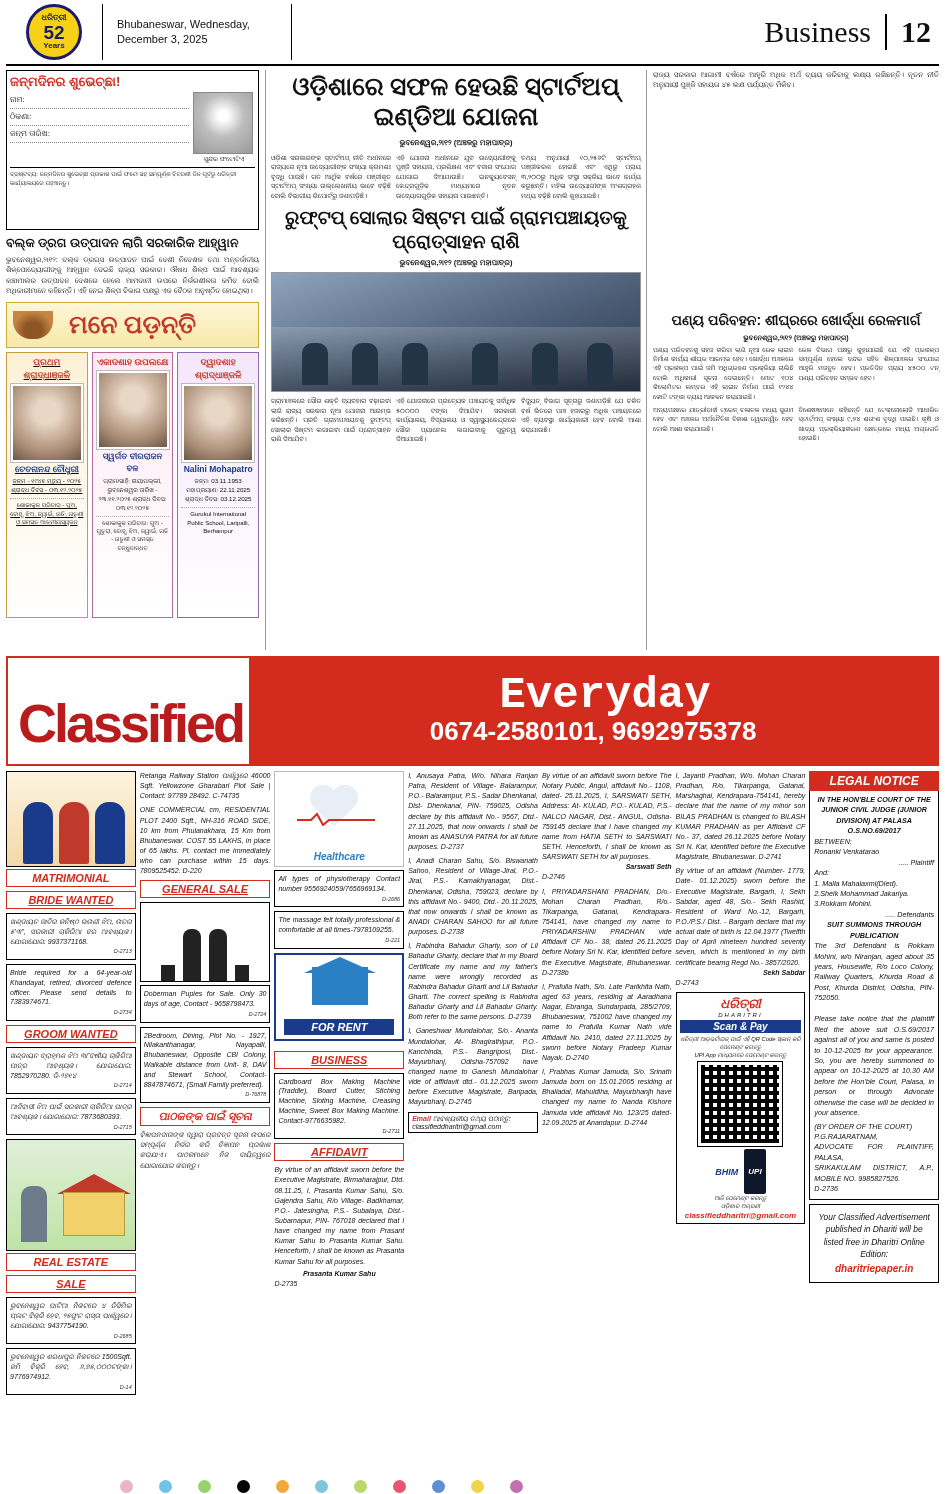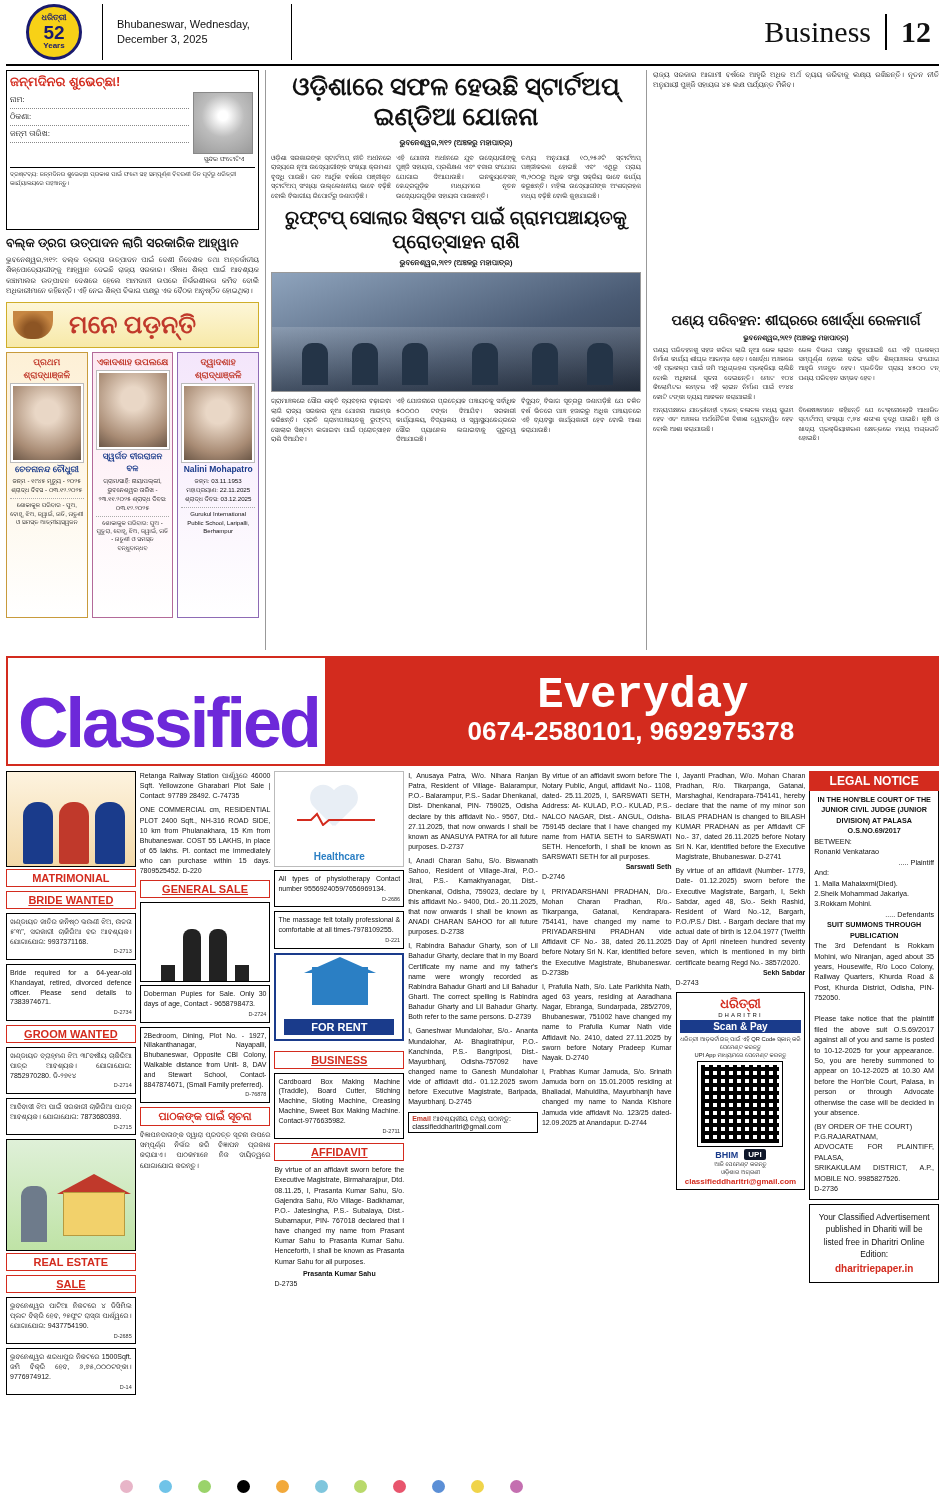--- a/index.html
+++ b/index.html
@@ -68,21 +68,21 @@
   .manepadanti .mp-text { font-size: 25px; font-weight: bold; color: #c0392b; font-family: "Liberation Serif", serif; }
   .mp-diya { position: absolute; left: 6px; top: 8px; width: 40px; height: 28px;
     background: radial-gradient(ellipse at 50% 70%, #8d5524 30%, #c68642 70%); border-radius: 0 0 18px 18px; }
 
   .obit-row { display: flex; gap: 4px; margin-top: 4px; }
   .obit {
     width: 122px; border: 1px solid #b36a99; padding: 3px 3px 4px;
     background: linear-gradient(180deg,#fde9f2,#fff);
     font-size: 6.4px; line-height: 1.4; text-align: center; height: 266px; overflow: hidden;
   }
-  .obit.o1 { background: linear-gradient(180deg,#fdf0d6,#fff); border-color: #c89b3c; }
+  .obit.o1 { background: linear-gradient(180deg,#fdf0d6,#fff); border-color: #c89b3c; text-decoration: underline; }
   .obit.o2 { background: linear-gradient(180deg,#f4e6fb,#fff); border-color: #8e6bb5; }
   .obit .o-title { font-size: 9px; font-weight: bold; color: #c0392b; margin-bottom: 2px; }
   .obit .o-photo {
     width: 72px; height: 78px; margin: 2px auto; border: 2px solid #fff; outline: 1px solid #bbb;
     background: radial-gradient(circle at 50% 35%, #e9d7c6 20%, #a88b74 70%, #6b5747 100%);
   }
   .obit .o-name { font-size: 8.5px; font-weight: bold; color: #1a3b8b; margin: 2px 0; }
   .obit .o-meta { font-size: 6.2px; line-height: 1.45; }
   .obit .o-foot { font-size: 6px; margin-top: 3px; border-top: 1px dotted #aaa; padding-top: 2px; }
 
@@ -100,30 +100,30 @@
   .right-head { font-size: 14px; font-weight: bold; text-align: center; line-height: 1.25; margin: 2px 0 4px; }
   .right-byline { font-size: 7px; font-weight: bold; text-align: center; margin-bottom: 3px; }
   .right-cols { display: flex; gap: 5px; }
   .right-cols .c { flex: 1; font-size: 6.5px; line-height: 1.45; text-align: justify; }
 
   
   .classified-banner {
     margin-top: 6px; height: 110px; border: 2px solid #d32b1e; display: flex; align-items: center;
     background: #fff; position: relative;
   }
-  .cb-word { font-size: 70px; font-weight: bold; color: #6d28d9; font-family: "Liberation Sans", sans-serif;
+  .cb-word { font-size: 54px; font-weight: bold; color: #b91c1c; font-family: "Liberation Sans", sans-serif;
     letter-spacing: -3px; padding-left: 10px; line-height: 1; margin-top: 24px; }
   .cb-right { flex: 1; height: 100%; background: #d32b1e; color: #fff; display: flex; flex-direction: column;
     align-items: center; justify-content: center; margin-left: 6px; }
   .cb-everyday { font-size: 44px; font-family: Liberation Mono, monospace; font-weight: bold; line-height: .95; margin-left: 24px; }
   .cb-phone { font-size: 26px; font-weight: bold; }
 
   
   .cls-grid { display: flex; gap: 4px; margin-top: 5px; }
-  .cls-col { width: 130px; }
+  .cls-col { width: 130px; font-style: italic; }
   .cls-col.w2 { width: 131px; }
   .cls-col.w3 { width: 130px; }
   .box { border: 1px solid #000; margin-bottom: 4px; padding: 3px; font-size: 7px; line-height: 1.4; text-align: justify; position: relative; }
   .box .ref { display: block; text-align: right; font-size: 5.5px; color: #333; margin-top: 2px; }
   .hdr-red { border: 1px solid #d32b1e; color: #d32b1e; font-weight: bold; text-align: center; font-size: 11px; padding: 2px; margin-bottom: 4px; }
   .hdr-red.u { text-decoration: underline; }
   .plain-txt { font-size: 7px; line-height: 1.45; text-align: justify; margin-bottom: 4px; }
 
   .art-matri { height: 96px; border: 1px solid #000; background: linear-gradient(180deg,#fdf3df,#f3d9a8);
     position: relative; overflow: hidden; margin-bottom: 2px; }
@@ -154,21 +154,21 @@
 
   .qr-ad { border: 1px solid #000; padding: 3px; text-align: center; margin-bottom: 4px; background: #fff; }
   .qr-ad .brand { color: #d32b1e; font-weight: bold; font-size: 13px; }
   .qr-ad .scanpay { background: #1a3b8b; color: #fff; font-size: 10px; font-weight: bold; padding: 1px 0; margin: 2px 0; }
   .qr-ad .odia-line { font-size: 5.8px; line-height: 1.4; }
   .qr-code { width: 84px; height: 84px; margin: 3px auto; background:
      repeating-linear-gradient(90deg,#000 0 4px,#fff 4px 8px),
      repeating-linear-gradient(0deg,#000 0 4px,transparent 4px 8px);
      background-blend-mode: multiply; border: 3px solid #fff; outline: 1px solid #000; }
   .bhim { display: flex; align-items: center; justify-content: center; gap: 6px; font-size: 9px; font-weight: bold; color: #1a3b8b; }
-  .upi-badge { background: #0f172a; color: #fff; font-size: 8px; padding: 1px 4px; border-radius: 2px; }
+  .upi-badge { background: #0f172a; color: #fff; font-size: 8px; padding: 18px 4px; border-radius: 2px; }
   .mail { color: #d32b1e; font-size: 8px; font-weight: bold; }
 
   .legal-head { border: 1px solid #d32b1e; background: #d32b1e; color: #fff; text-align: center; font-weight: bold; font-size: 12px; padding: 2px; }
   .legal-box { border: 1px solid #000; border-top: none; padding: 4px; font-size: 7.2px; line-height: 1.45; text-align: justify; }
   .legal-box .ctr { text-align: center; font-weight: bold; }
   .promo-box { border: 1px solid #000; margin-top: 4px; padding: 6px 8px; font-size: 8.4px; line-height: 1.5; text-align: center; }
   .promo-box .site { color: #d32b1e; font-weight: bold; font-size: 10px; }
 
   .email-strip { border: 1px solid #000; font-size: 7px; padding: 2px 3px; }
   .email-strip b { color: #c0392b; }

